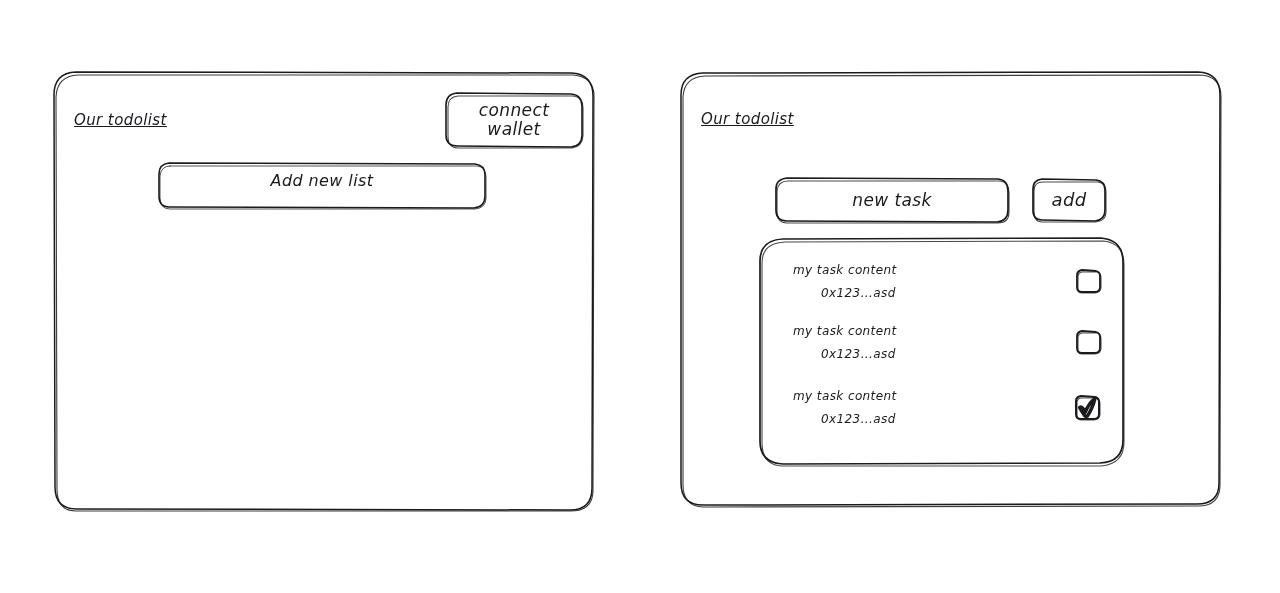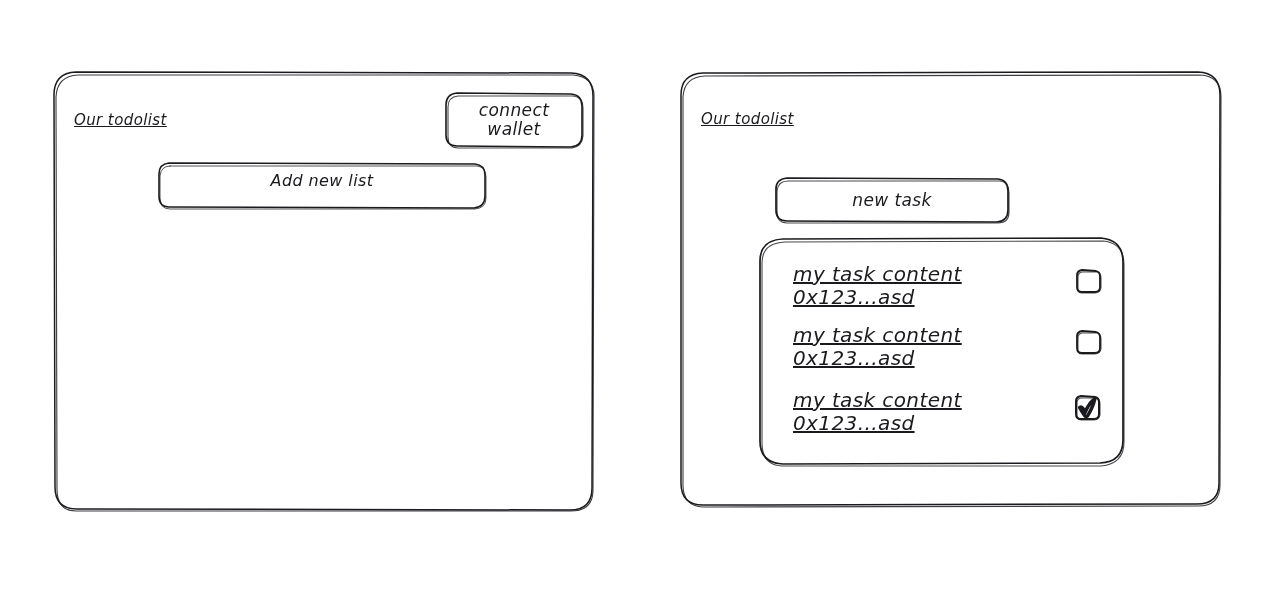--- a/index.html
+++ b/index.html
@@ -67,27 +67,26 @@
     line-height: 1.12;
     pointer-events: none;
   }
 
   .two-line { flex-direction: column; }
 
   .task-row { position: absolute; }
   .task-line {
     position: absolute;
     left: 0;
-    font-size: 20px;
+    font-size: 12px;
     line-height: 1;
     white-space: pre;
-    text-decoration: underline;
   }
   .task-line.l1 { top: 0; }
-  .task-line.l2 { top: 23px; }
+  .task-line.l2 { top: 23px; margin-left: 28px; }
 
   .checkbox { position: absolute; }
   .check-mark {
     position: absolute;
     left: 3px;
     top: 1px;
     width: 18px;
     height: 18px;
   }
   .check-mark path {
@@ -146,20 +145,27 @@
 
 
   <div class="sketch" style="left:96px; top:106px; width:236px; height:49px;text-decoration:underline;">
     <svg viewBox="0 0 236 49" preserveAspectRatio="none">
       <path d="M13 2 L224 3 Q234 4 234 15 L234 34 Q234 45 223 46 L13 45 Q2 45 2 34 L2 13 Q2 3 13 2 Z" stroke-width="1.7"></path>
       <path d="M14 5 L226 5 Q235 6 235 17 L235 36 Q235 47 224 47 L13 47 Q3 47 3 36 L3 15 Q4 5 14 5 Z" stroke-width="1.1" opacity=".8"></path>
     </svg>
     <div class="field-label hand" style="font-size:17px;" title="new task">new task</div>
   </div>
 
+  <div class="sketch" style="left:353px; top:107px; width:76px; height:46px;">
+    <svg viewBox="0 0 76 46" preserveAspectRatio="none">
+      <path d="M11 2 L65 3 Q74 4 74 13 L74 33 Q74 43 64 44 L11 43 Q2 43 2 33 L2 12 Q2 3 11 2 Z" stroke-width="1.7"></path>
+      <path d="M12 5 L67 5 Q75 6 75 15 L75 35 Q75 44 65 45 L11 45 Q3 45 3 35 L3 14 Q3 5 12 5 Z" stroke-width="1.1" opacity=".8"></path>
+    </svg>
+    <div class="btn-label hand" style="font-size:18px;">add</div>
+  </div>
 
   <div class="sketch" style="left:79px; top:166px; width:369px; height:231px;">
     <svg viewBox="0 0 369 231" preserveAspectRatio="none">
       <path d="M26 3 L344 2 Q366 4 366 26 L366 204 Q366 226 343 227 L26 228 Q3 227 3 205 L3 25 Q3 4 26 3 Z" stroke-width="1.7"></path>
       <path d="M28 6 L346 5 Q367 7 367 29 L367 206 Q367 228 344 230 L25 230 Q5 229 5 207 L5 27 Q5 7 28 6 Z" stroke-width="1.1" opacity=".8"></path>
     </svg>
 
     <div class="task-row" style="left:36px; top:28px; width:300px; height:48px;">
       <div class="task-line l1 hand">my task content</div>
       <div class="task-line l2 hand">0x123...asd</div>

